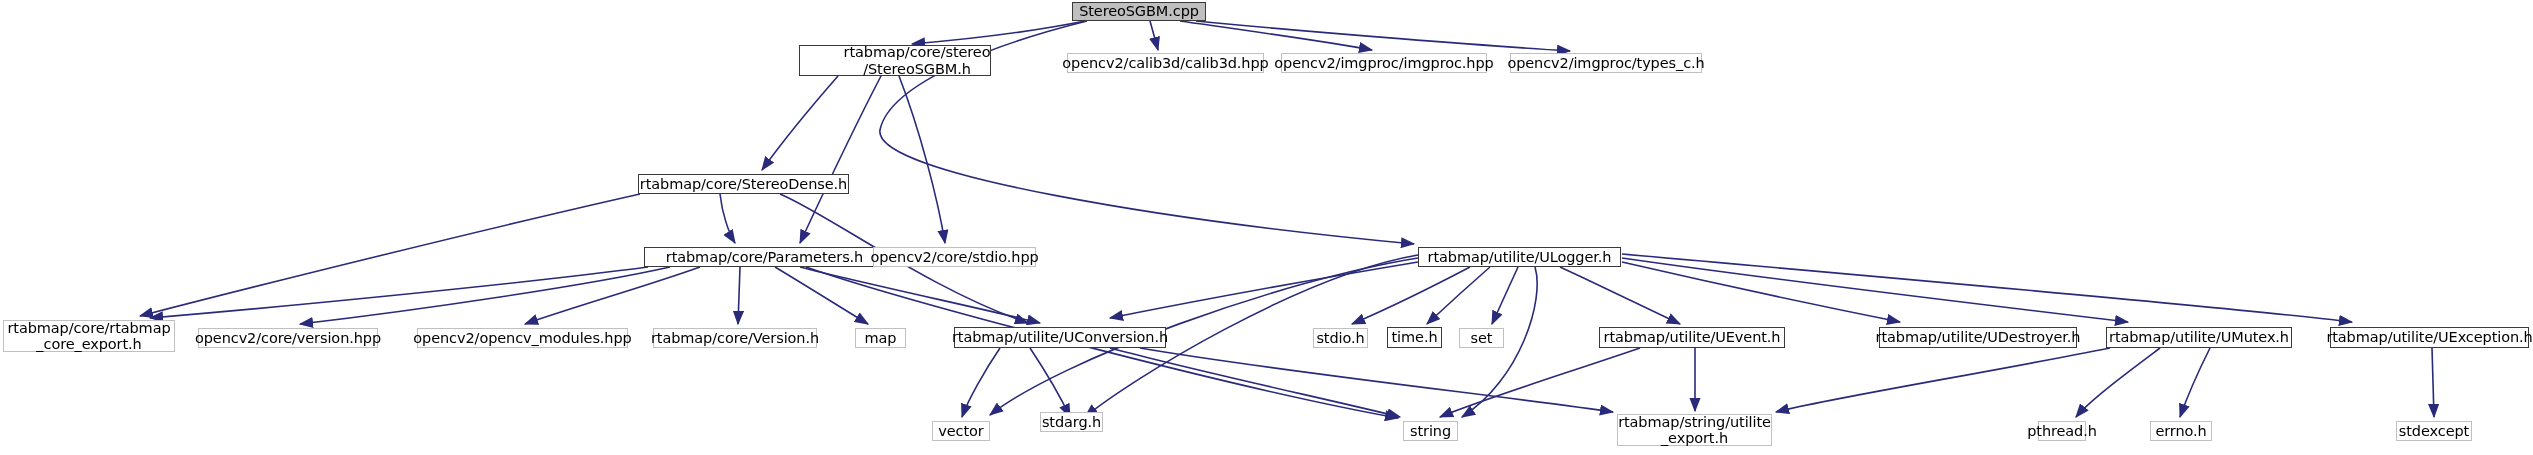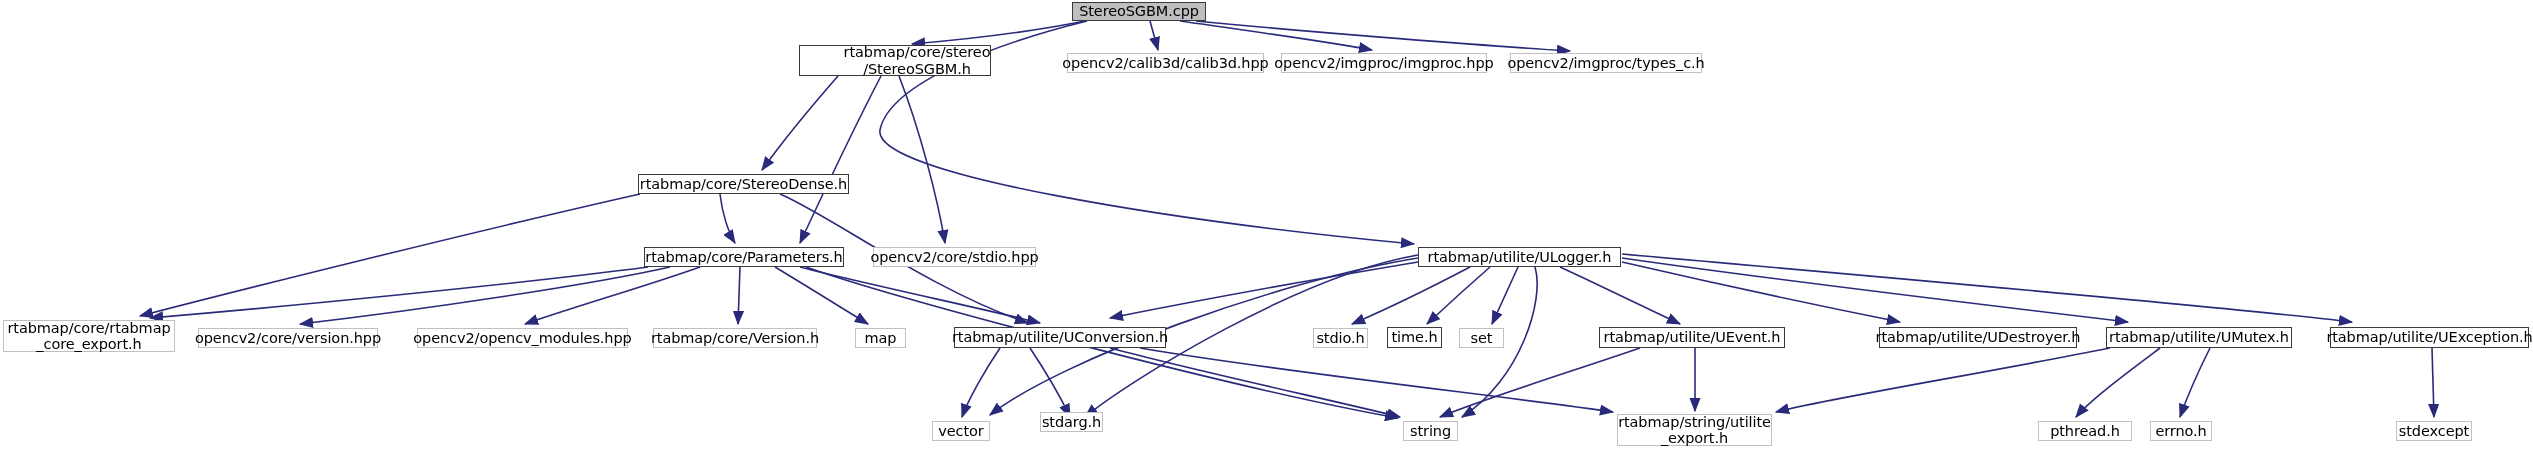--- a/index.html
+++ b/index.html
@@ -94,21 +94,21 @@
   </svg>
 
   <div id="node-layer">
       <div class="node root" style="left: 1072px; top: 2px; width: 134px; height: 19px;">StereoSGBM.cpp</div>
       <div class="node strong" style="left: 799px; top: 45px; width: 192px; height: 31px; padding-left: 44px;">rtabmap/core/stereo
 /StereoSGBM.h</div>
       <div class="node" style="left: 1067px; top: 53px; width: 197px; height: 20px;">opencv2/calib3d/calib3d.hpp</div>
       <div class="node" style="left: 1281px; top: 53px; width: 206px; height: 20px;">opencv2/imgproc/imgproc.hpp</div>
       <div class="node" style="left: 1510px; top: 53px; width: 192px; height: 20px;">opencv2/imgproc/types_c.h</div>
       <div class="node strong" style="left: 638px; top: 174px; width: 211px; height: 20px;">rtabmap/core/StereoDense.h</div>
-      <div class="node strong" style="left: 644px; top: 247px; width: 200px; height: 20px;">rtabmap/core/Parameters.h</div>
+      <div class="node strong" style="left: 644px; top: 247px; width: 241px; height: 20px;">rtabmap/core/Parameters.h</div>
       <div class="node" style="left: 873px; top: 247px; width: 163px; height: 20px;">opencv2/core/stdio.hpp</div>
       <div class="node strong" style="left: 1418px; top: 247px; width: 203px; height: 20px;">rtabmap/utilite/ULogger.h</div>
       <div class="node" style="left: 3px; top: 320px; width: 172px; height: 32px;">rtabmap/core/rtabmap
 _core_export.h</div>
       <div class="node" style="left: 198px; top: 328px; width: 180px; height: 20px;">opencv2/core/version.hpp</div>
       <div class="node" style="left: 417px; top: 328px; width: 211px; height: 20px;">opencv2/opencv_modules.hpp</div>
       <div class="node" style="left: 653px; top: 328px; width: 164px; height: 20px;">rtabmap/core/Version.h</div>
       <div class="node" style="left: 855px; top: 328px; width: 51px; height: 20px;">map</div>
       <div class="node strong" style="left: 954px; top: 327px; width: 212px; height: 21px;">rtabmap/utilite/UConversion.h</div>
       <div class="node" style="left: 1313px; top: 328px; width: 55px; height: 20px;">stdio.h</div>
@@ -116,18 +116,18 @@
       <div class="node" style="left: 1459px; top: 328px; width: 45px; height: 20px;">set</div>
       <div class="node strong" style="left: 1599px; top: 327px; width: 186px; height: 21px;">rtabmap/utilite/UEvent.h</div>
       <div class="node strong" style="left: 1879px; top: 327px; width: 198px; height: 21px;">rtabmap/utilite/UDestroyer.h</div>
       <div class="node strong" style="left: 2106px; top: 327px; width: 186px; height: 21px;">rtabmap/utilite/UMutex.h</div>
       <div class="node strong" style="left: 2330px; top: 327px; width: 199px; height: 21px;">rtabmap/utilite/UException.h</div>
       <div class="node" style="left: 932px; top: 421px; width: 58px; height: 20px;">vector</div>
       <div class="node" style="left: 1040px; top: 412px; width: 63px; height: 20px;">stdarg.h</div>
       <div class="node" style="left: 1403px; top: 421px; width: 55px; height: 20px;">string</div>
       <div class="node" style="left: 1617px; top: 414px; width: 155px; height: 32px;">rtabmap/string/utilite
 _export.h</div>
-      <div class="node" style="left: 2038px; top: 421px; width: 94px; height: 20px;">pthread.h</div>
+      <div class="node" style="left: 2038px; top: 421px; width: 48px; height: 20px;">pthread.h</div>
       <div class="node" style="left: 2150px; top: 421px; width: 62px; height: 20px;">errno.h</div>
       <div class="node" style="left: 2396px; top: 421px; width: 76px; height: 20px;">stdexcept</div>
     </div>
 
 </div>
 
 </body></html>

